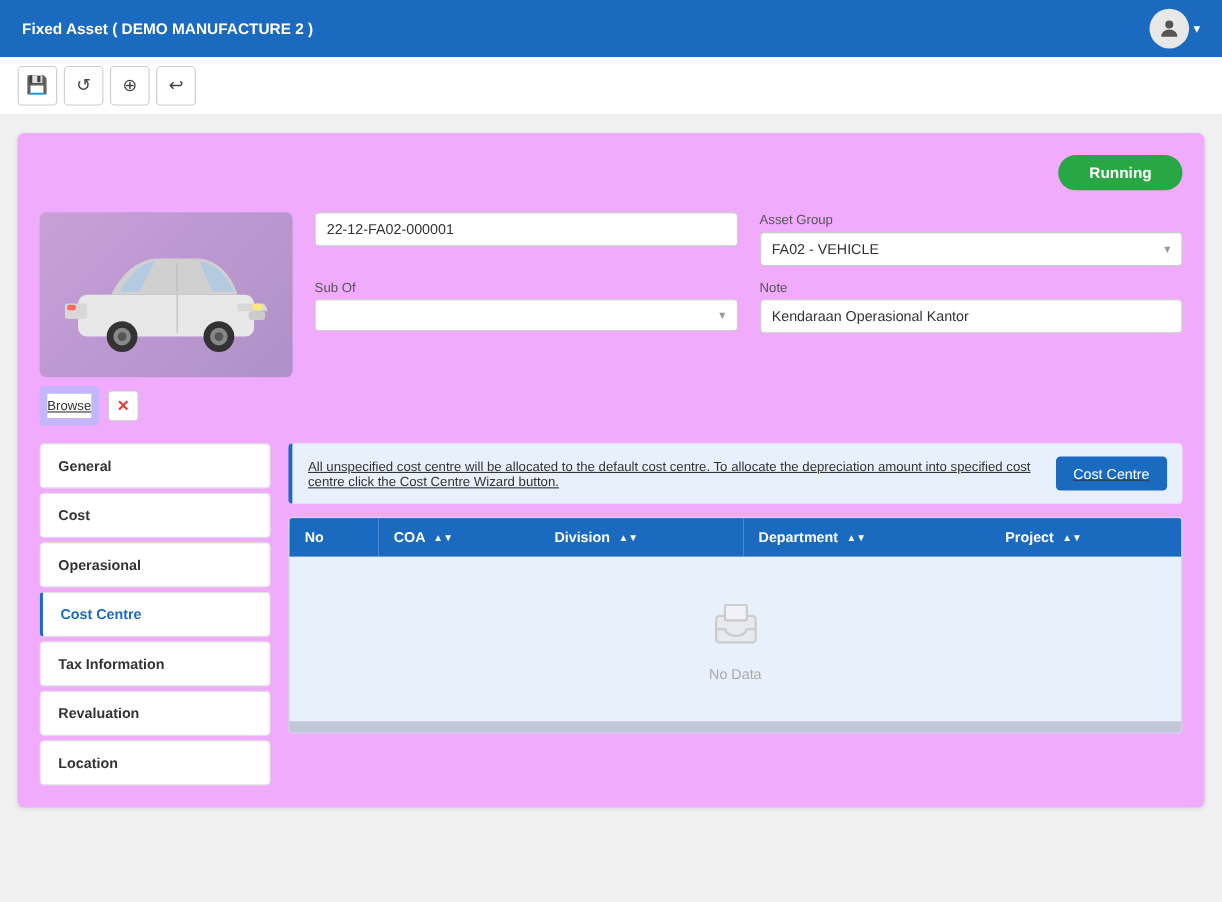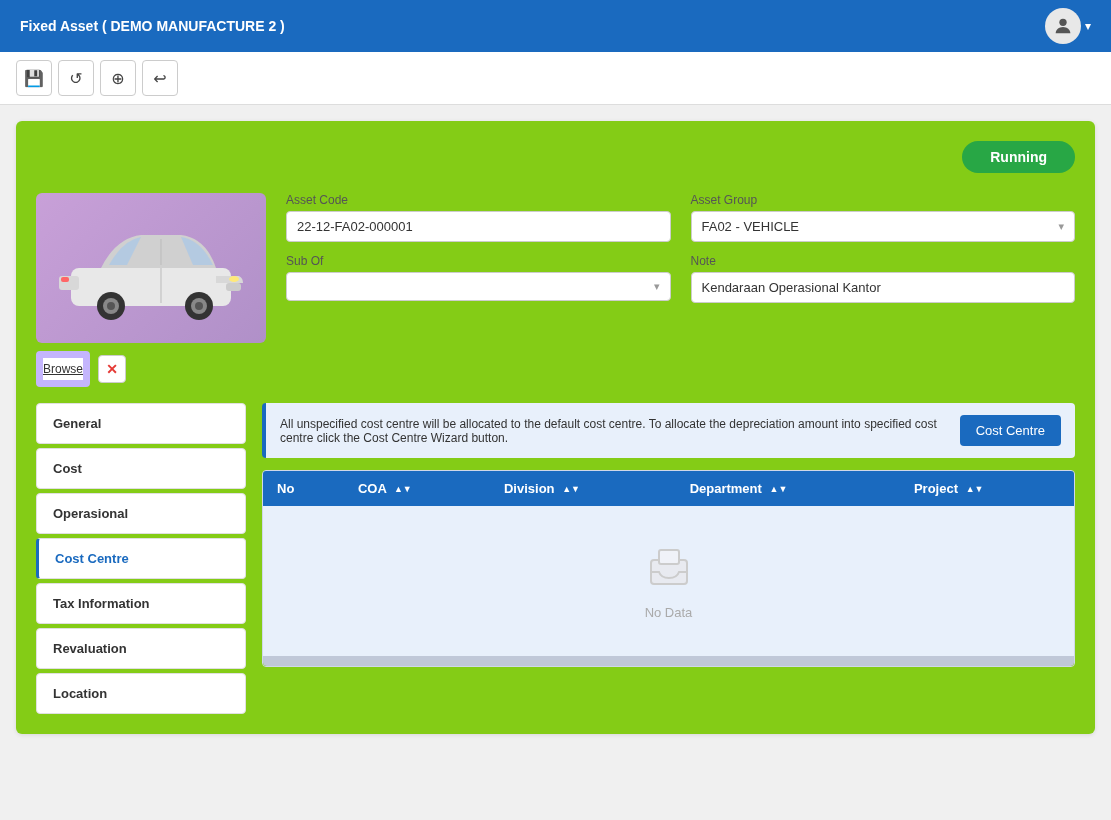--- a/index.html
+++ b/index.html
@@ -47,21 +47,21 @@
       cursor: pointer;
       color: #444;
       font-size: 16px;
     }
 
     
     .main-container {
       padding: 16px;
     }
     .card {
-      background: #84cc16;
+      background: #f0abfc;
       border-radius: 6px;
       box-shadow: 0 1px 4px rgba(0,0,0,0.1);
       padding: 20px;
     }
 
     
     .status-badge {
       display: inline-block;
       background: #28a745;
       color: white;
@@ -191,20 +191,21 @@
       border-left: 4px solid #1a6abf;
       padding: 12px 14px;
       font-size: 12px;
       color: #333;
       border-radius: 4px;
       display: flex;
       justify-content: space-between;
       align-items: center;
       gap: 12px;
       margin-bottom: 12px;
+      text-decoration: underline;
     }
     .notice-text { flex: 1; }
     .btn-cost-centre {
       background: #1a6abf;
       color: white;
       border: none;
       padding: 8px 16px;
       border-radius: 4px;
       cursor: pointer;
       font-size: 13px;
@@ -336,21 +337,20 @@
         <div class="image-actions">
           <button class="btn-browse">Browse</button>
           <button class="btn-remove">✕</button>
         </div>
       </div>
 
       <div class="asset-fields">
         <div class="fields-grid">
 
           <div class="field-group">
-            <label>Asset Code</label>
             <input type="text" value="22-12-FA02-000001" style="">
           </div>
 
           <div class="field-group">
             <label>Asset Group</label>
             <div class="select-field">
               <span>FA02 - VEHICLE</span>
               <span class="select-caret">▾</span>
             </div>
           </div>

